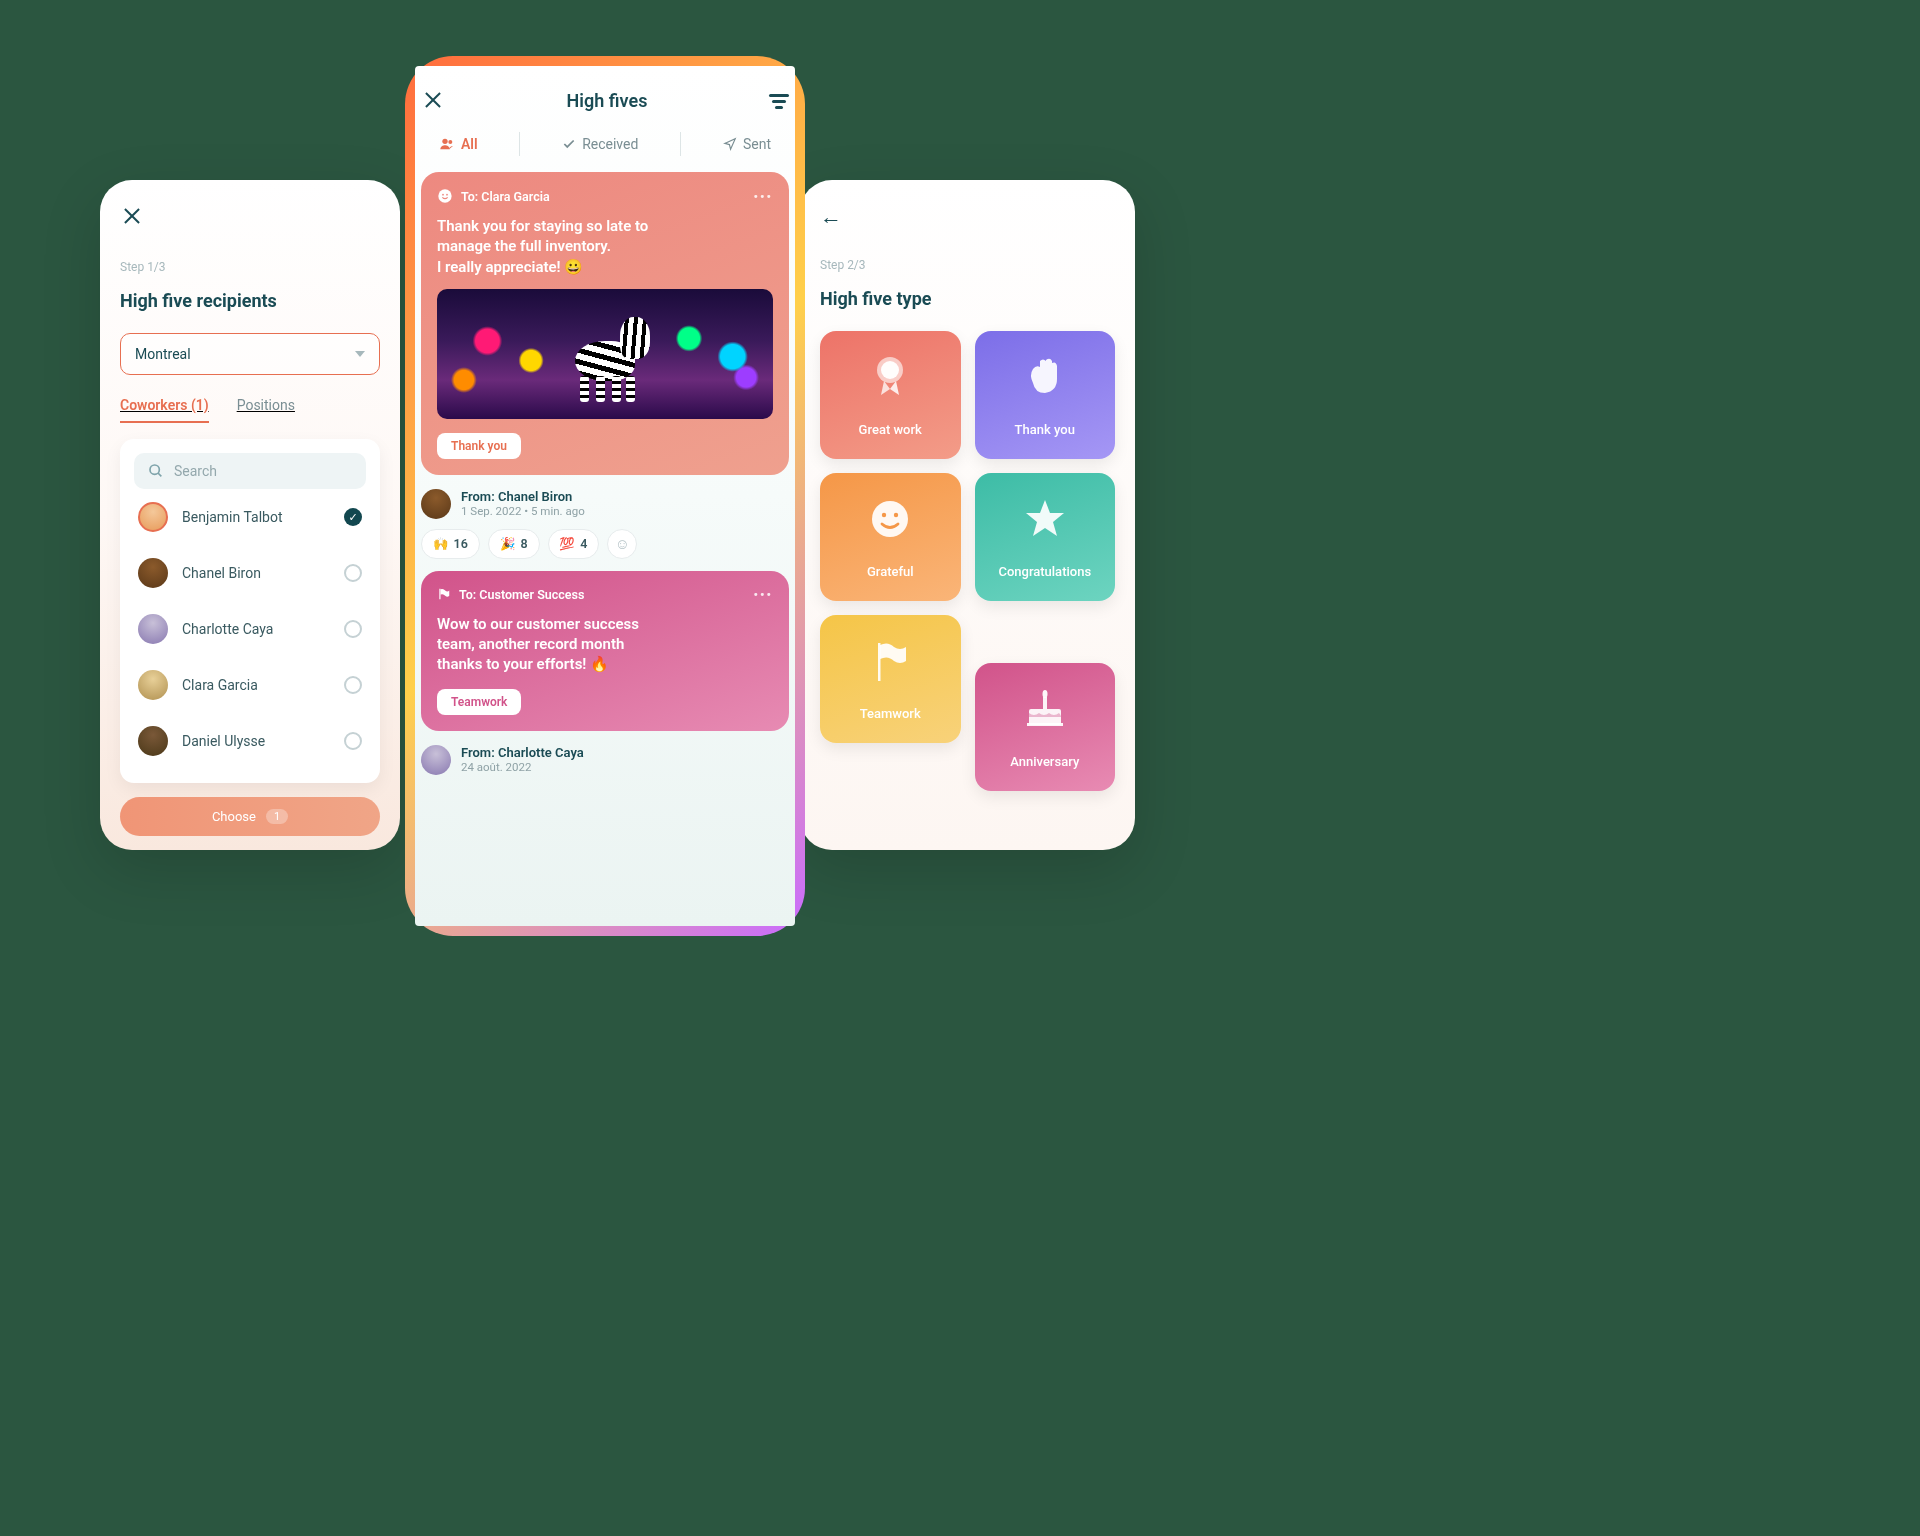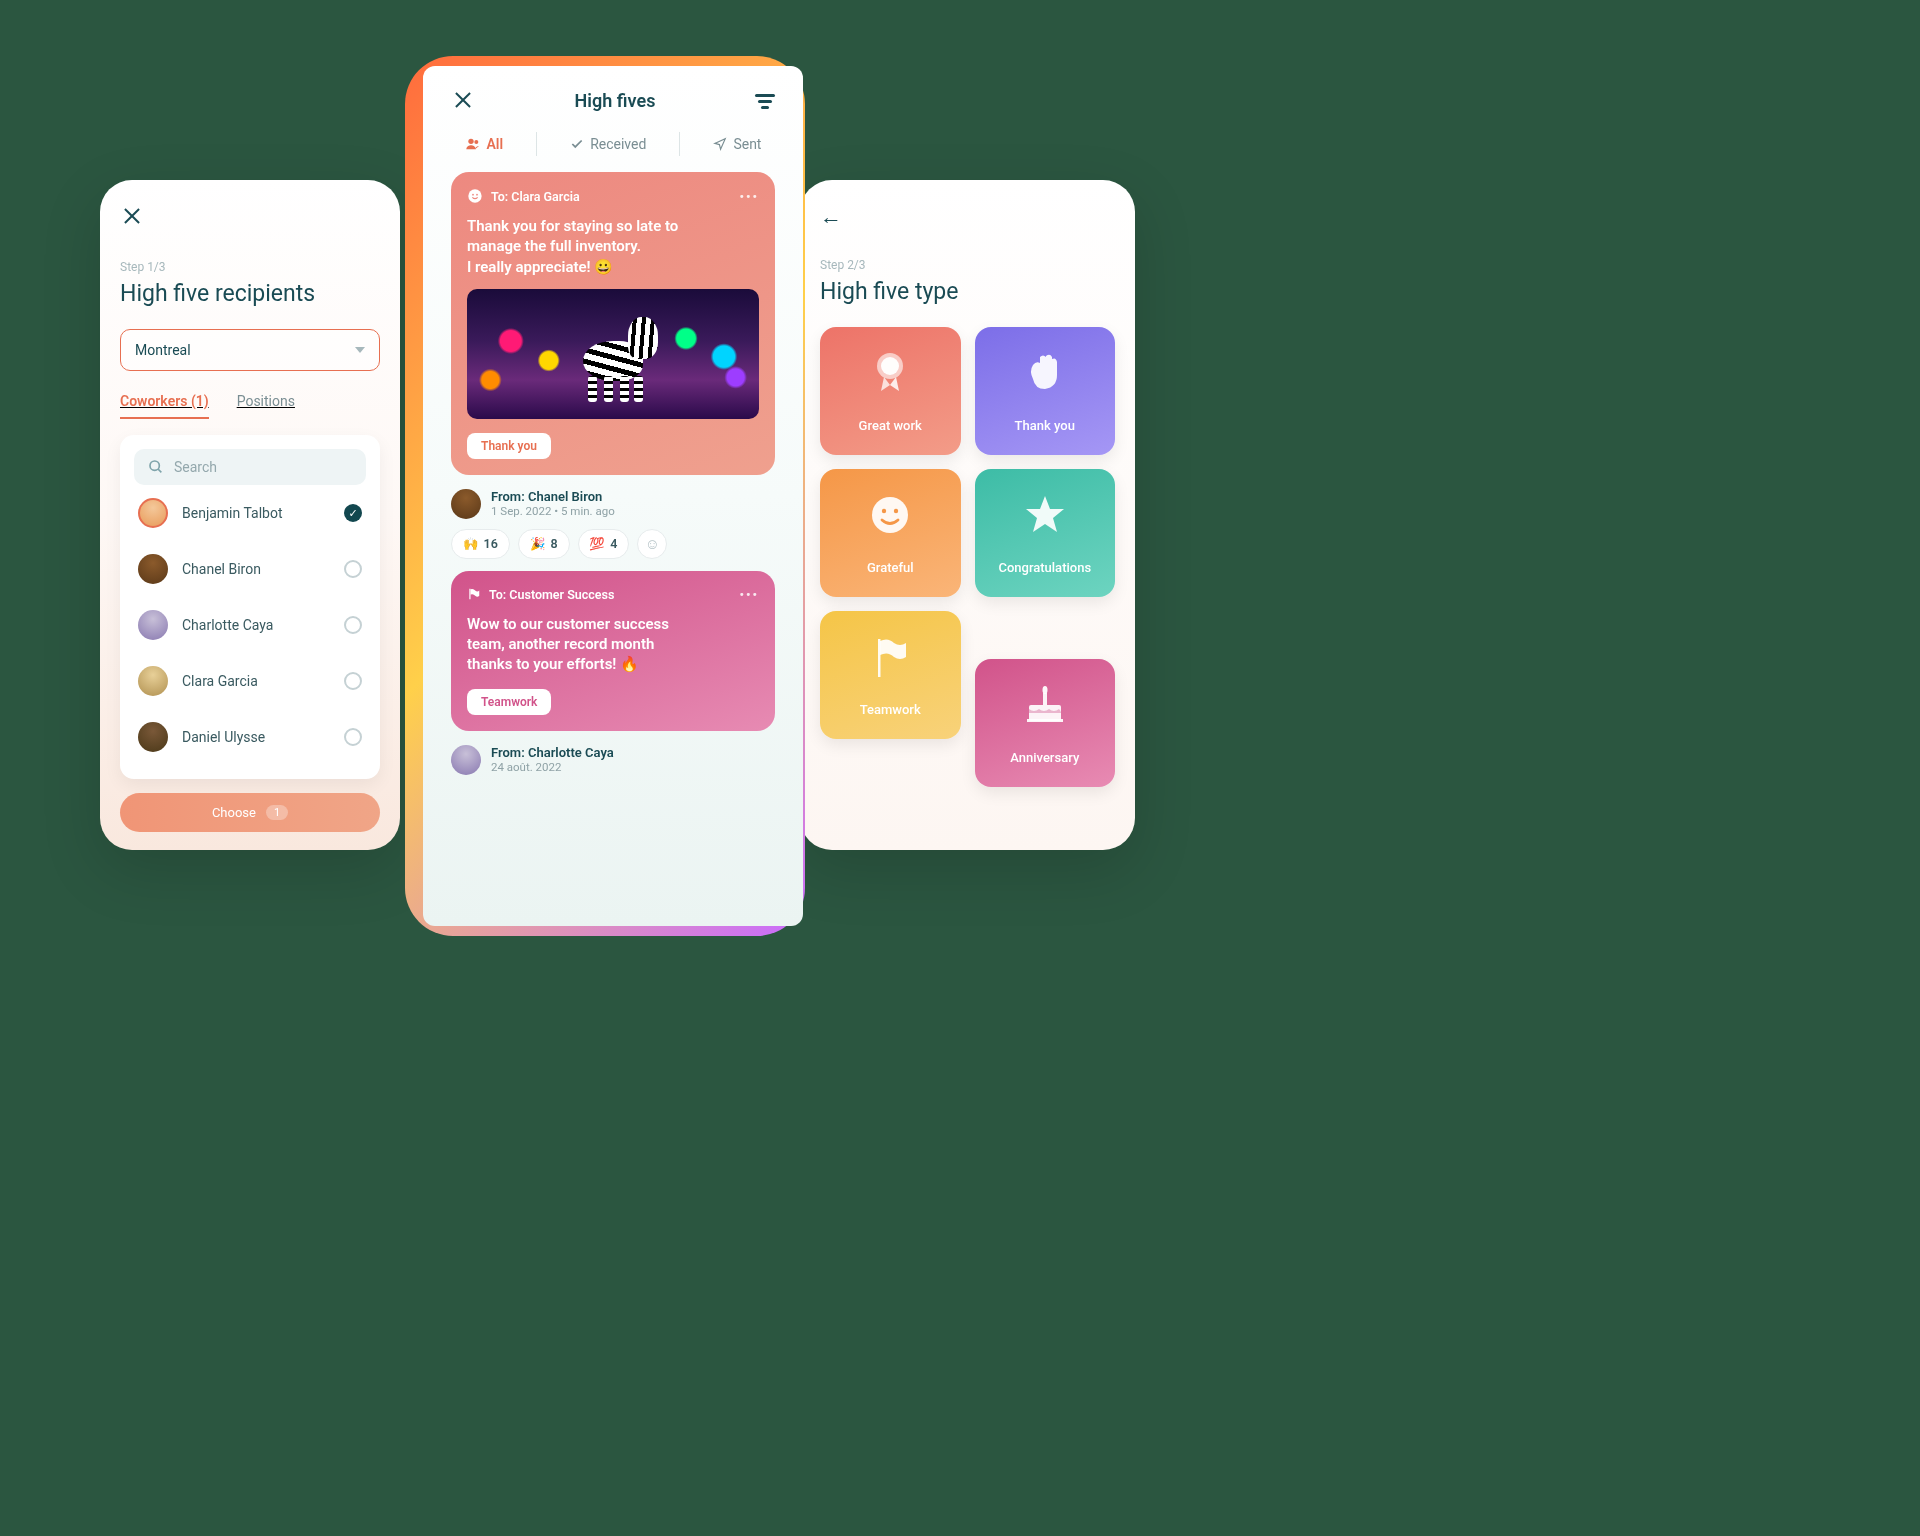--- a/index.html
+++ b/index.html
@@ -1,27 +1,27 @@
 <!DOCTYPE html>
 <html><head>
 <meta charset="utf-8">
 <style>
 * { margin: 0; padding: 0; box-sizing: border-box; font-family: -apple-system, BlinkMacSystemFont, 'Segoe UI', Roboto, sans-serif; }
 body { background: #2b5640; width: 1232px; height: 968px; position: relative; overflow: hidden; }
 .panel { position: absolute; border-radius: 32px; overflow: hidden; box-shadow: 0 20px 60px rgba(0,0,0,0.15); }
 .panel-left { left: 100px; top: 180px; width: 300px; height: 670px; background: linear-gradient(180deg,#fff 0%,#fef8f5 50%,#f9e8de 100%); padding: 24px 20px; }
 .panel-right { left: 800px; top: 180px; width: 335px; height: 670px; background: linear-gradient(180deg,#fff 0%,#fdf6f2 100%); padding: 24px 20px; }
 .panel-center-frame { position: absolute; left: 405px; top: 56px; width: 400px; height: 880px; border-radius: 48px; background: linear-gradient(135deg,#ff6b3d,#ffd04a,#c96bff); padding: 10px; }
-.panel-center { width: 100%; height: 100%; border-radius: 12px; background: linear-gradient(180deg,#fff 0%,#f6fbfa 50%,#ebf4f2 100%); padding: 22px 28px; overflow: hidden; position: relative; margin-left: 8px; }
+.panel-center { width: 100%; height: 100%; border-radius: 4px; background: linear-gradient(180deg,#fff 0%,#f6fbfa 50%,#ebf4f2 100%); padding: 22px 6px; overflow: hidden; position: relative; }
 .close-x { width: 24px; height: 24px; position: relative; display: inline-block; cursor: pointer; }
 .close-x::before,.close-x::after { content:''; position:absolute; left:11px; top:2px; width:2px; height:20px; background:#1a4b54; }
 .close-x::before { transform:rotate(45deg); } .close-x::after { transform:rotate(-45deg); }
 .back-arrow { font-size: 22px; color: #1a4b54; cursor: pointer; }
 .step-label { font-size: 12px; color: #a7b8bc; margin-top: 28px; }
-.step-title { font-size: 23px; color: #1a4b54; font-weight: 400; margin-top: 6px; }
+.step-title { font-size: 18px; color: #1a4b54; font-weight: 700; margin-top: 16px; }
 .dropdown { margin-top: 22px; border: 1px solid #e76f51; border-radius: 10px; padding: 12px 14px; color: #1a4b54; font-size: 14px; display: flex; justify-content: space-between; align-items: center; cursor: pointer; background: rgba(255,255,255,0.5); }
 .chev-down { width: 0; height: 0; border-left: 5px solid transparent; border-right: 5px solid transparent; border-top: 6px solid #a7b8bc; }
 .tabs-row { display: flex; gap: 28px; margin-top: 22px; font-size: 14px; text-decoration: underline; }
 .tab-item { color:#7a8e93; cursor:pointer; position:relative; padding-bottom:10px; }
 .tab-item.active { color:#e76f51; font-weight:600; }
 .tab-item.active::after { content:''; position:absolute; bottom:0; left:0; right:0; height:2px; background:#e76f51; }
 .white-card { background:#fff; border-radius:14px; padding:14px; margin-top:16px; box-shadow:0 6px 18px rgba(0,0,0,0.06); }
 .search-input { display:flex; align-items:center; gap:10px; background:#eef4f5; border-radius:10px; padding:10px 14px; font-size:14px; color:#94a8ad; }
 .coworker-row { display:flex; align-items:center; gap:14px; padding:13px 4px; cursor:pointer; }
 .avatar { width:30px; height:30px; border-radius:50%; flex-shrink:0; }

